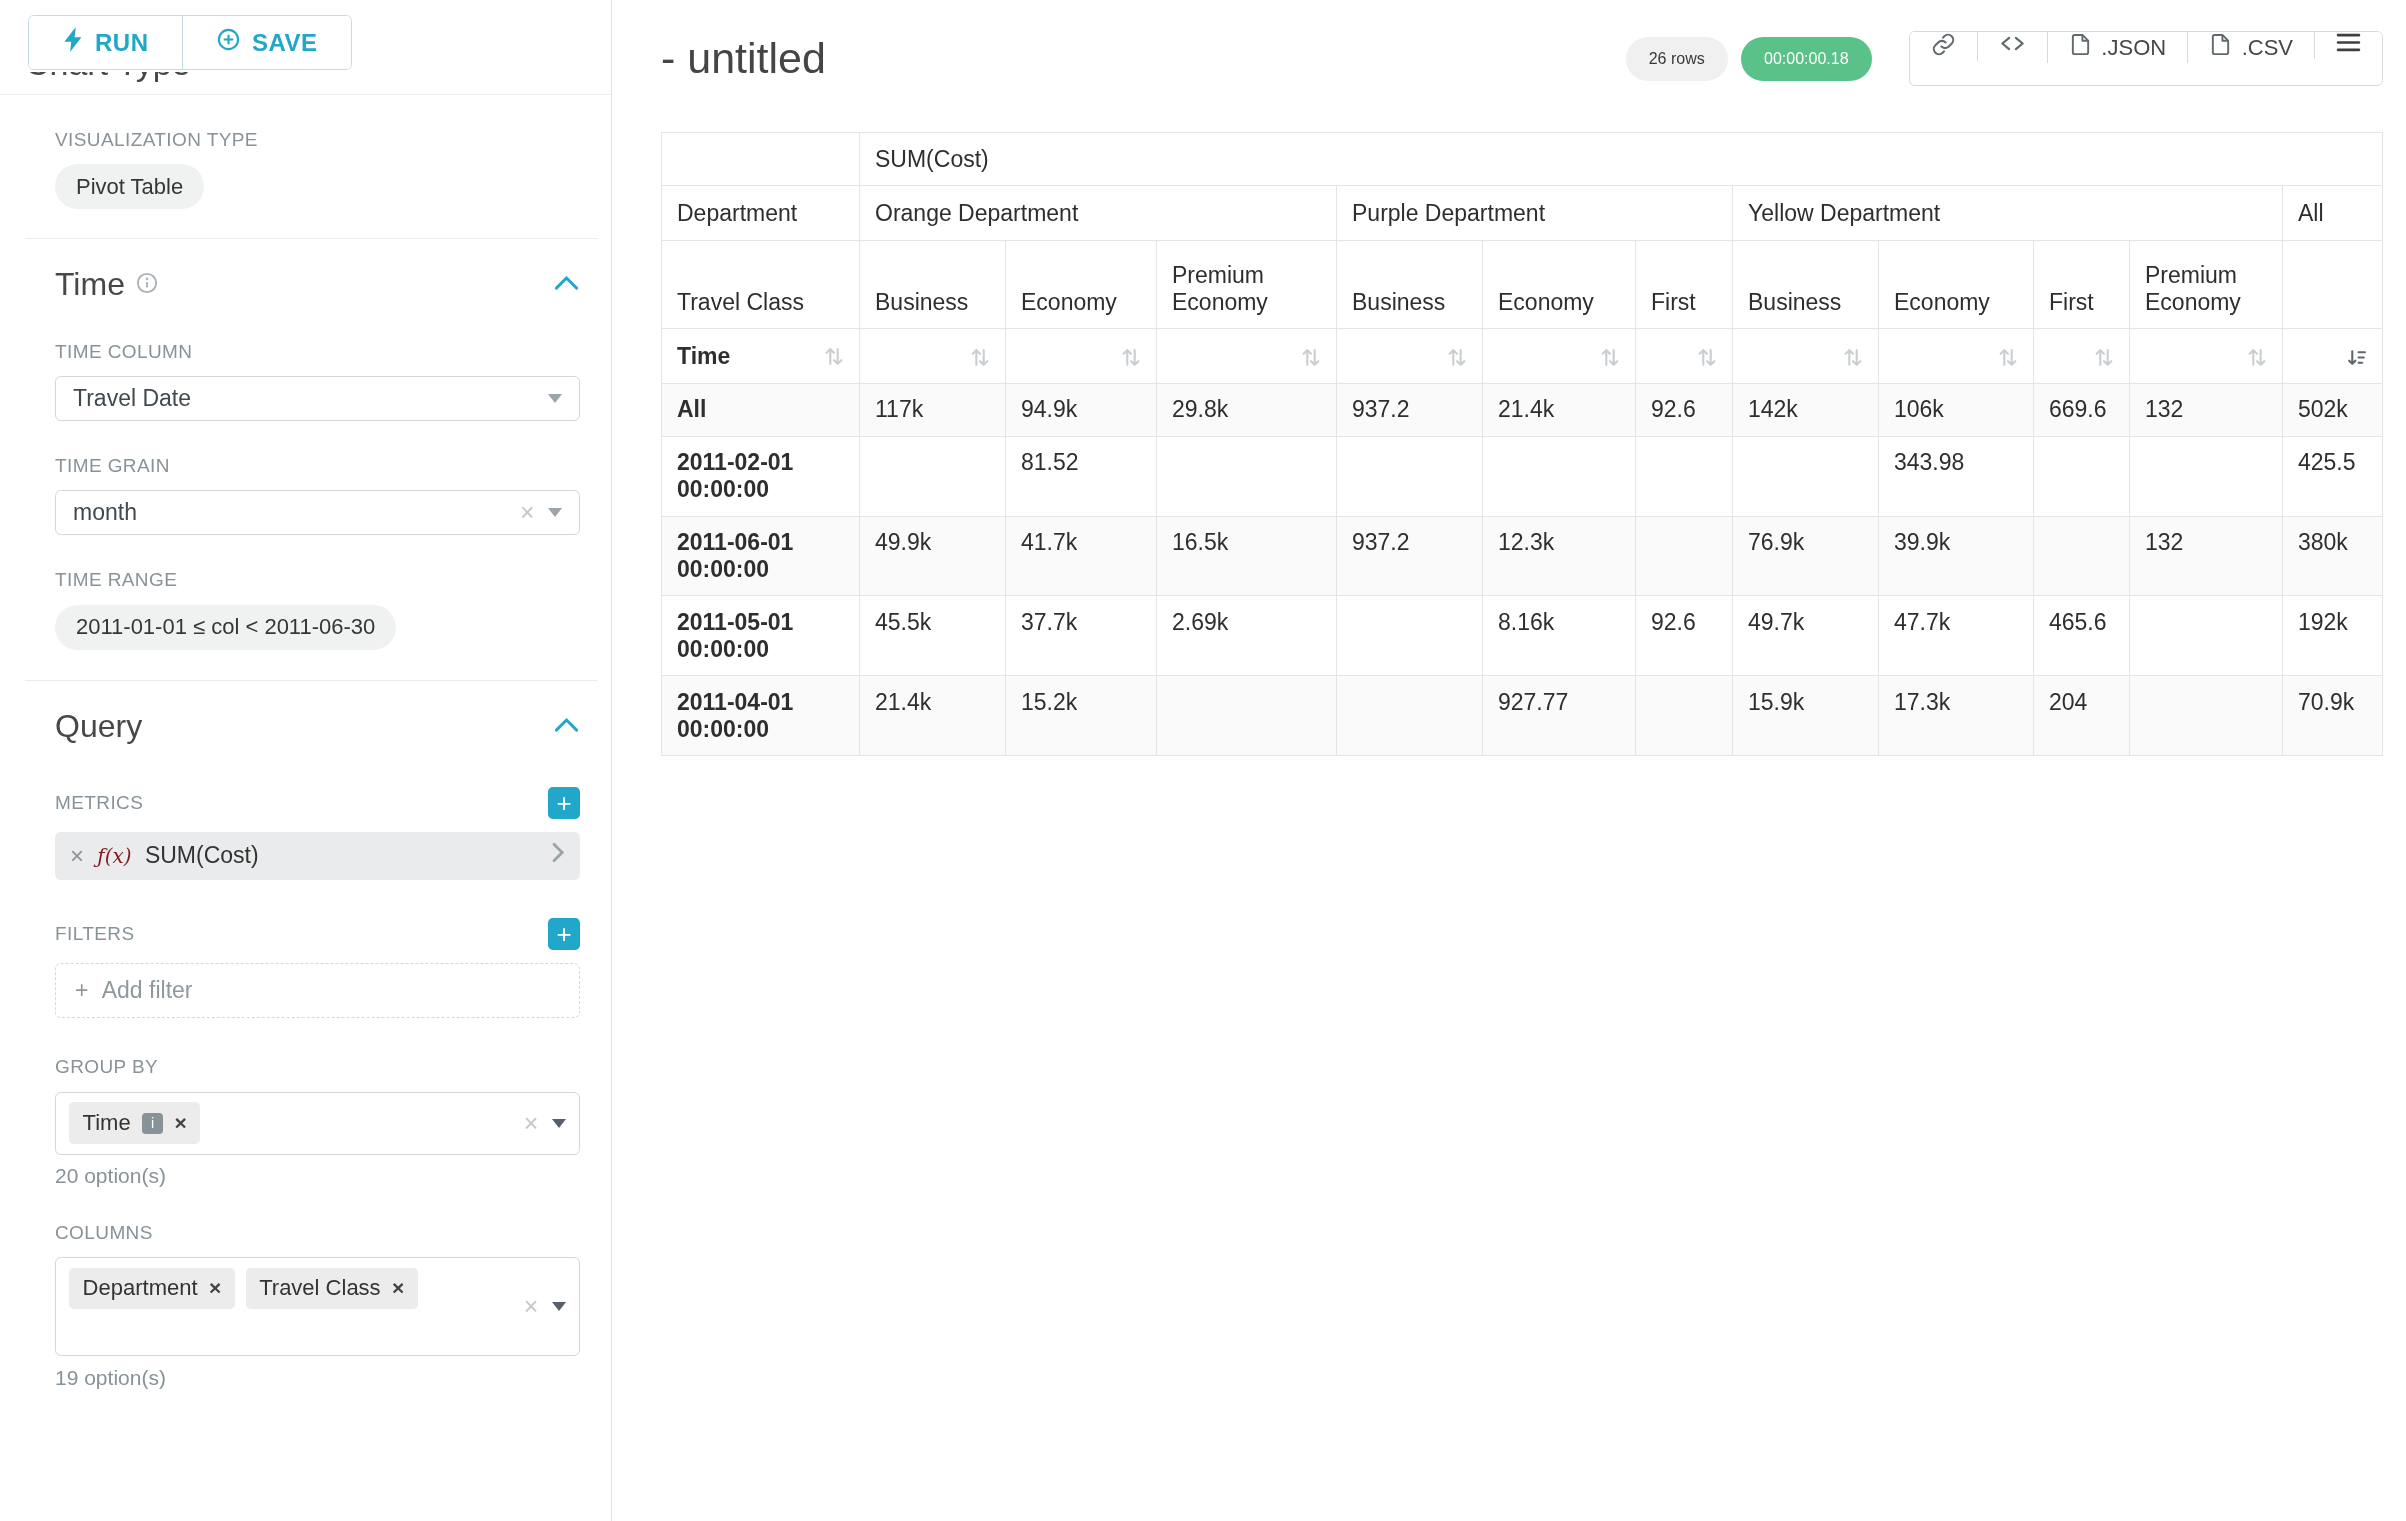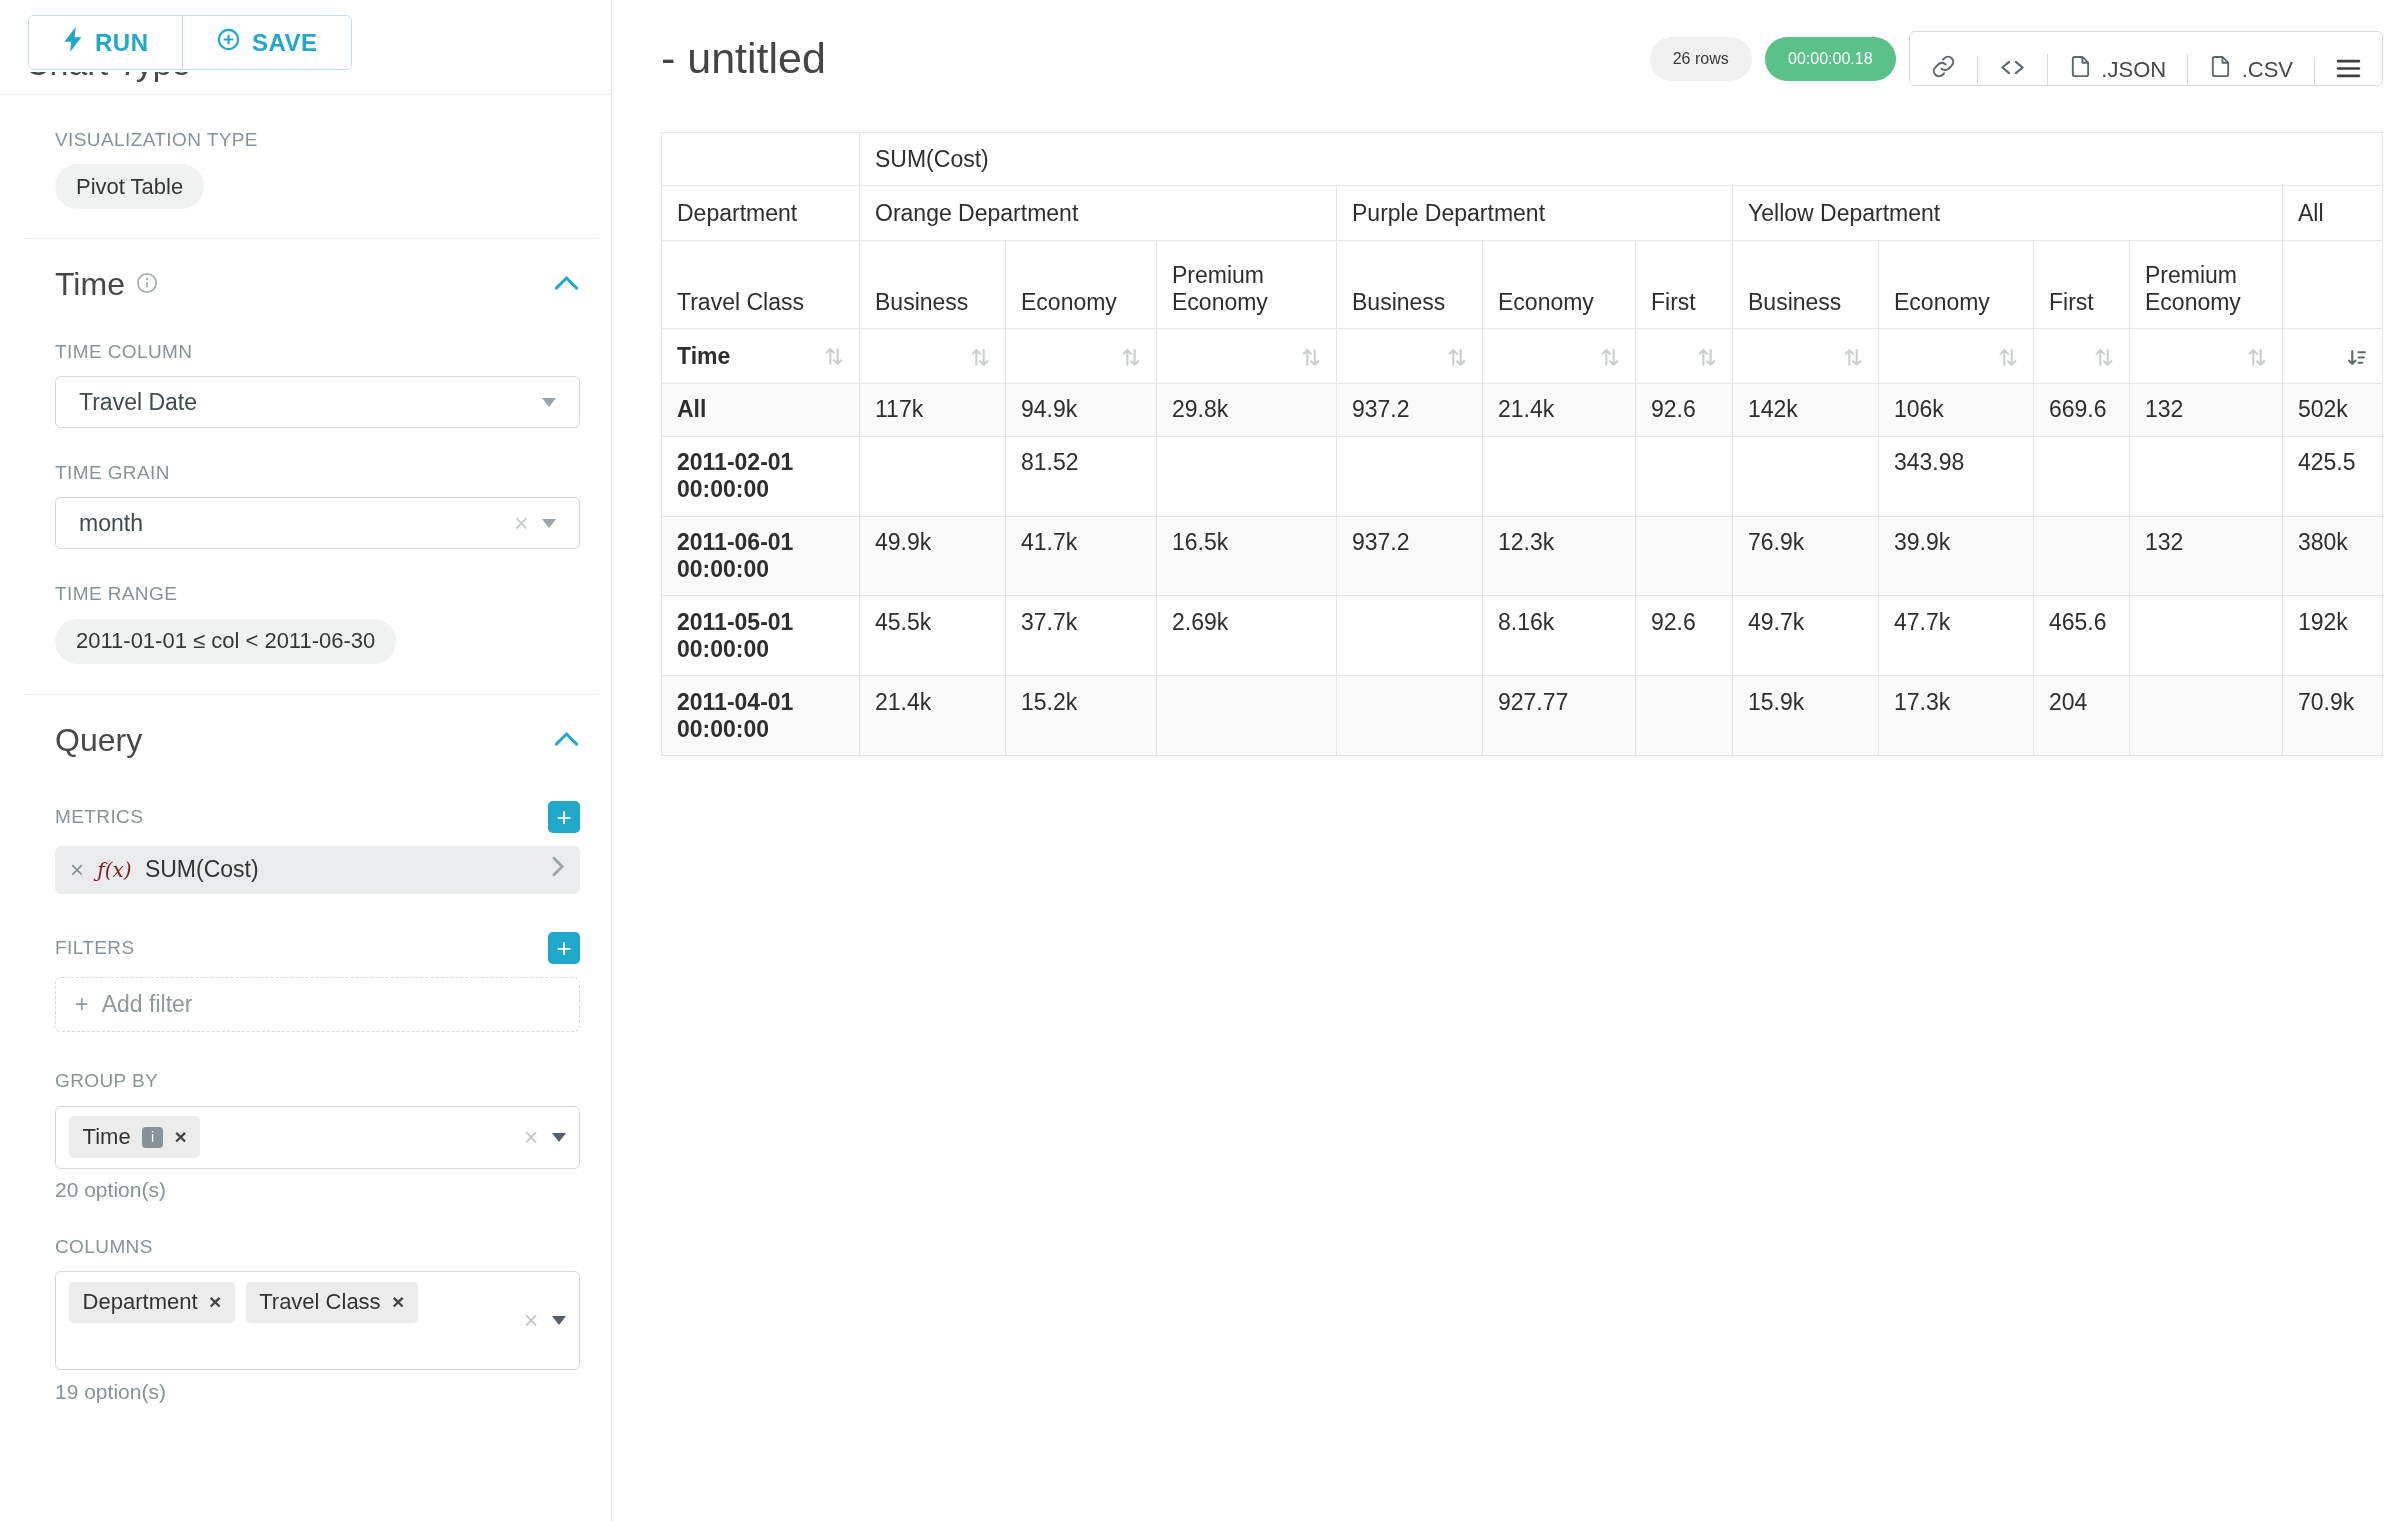--- a/index.html
+++ b/index.html
@@ -21,22 +21,22 @@
   .sidebar-body { padding:0 31px 0 55px; }
   .field-label { font-size:19px; color:#879399; letter-spacing:0.4px; font-weight:400; }
   .pill { display:inline-flex; align-items:center; background:#f0f2f2; border-radius:28.5px; padding:9.5px 21px;
           font-size:22px; color:#363636; }
   .divider { border:none; border-top:1px solid #ececec; margin-left:-30px; width:calc(100% + 48px); }
 
   .section-title-row { display:flex; align-items:center; gap:11.4px; }
   .section-title { font-size:32px; font-weight:400; color:#484848; }
   .spacer { flex:1; }
 
-  .select { display:flex; align-items:center; height:52px; border:1px solid #d2d7da; border-radius:5.7px;
-            padding:0 23px; font-size:23px; color:#3f4a4f; background:#fff; cursor:pointer; }
+  .select { display:flex; align-items:center; height:45px; border:1px solid #d2d7da; border-radius:5.7px;
+            padding:0 17px; font-size:23px; color:#3f4a4f; background:#fff; cursor:pointer; }
   .select .spacer { flex:1; }
   .caret { width:0; height:0; border-left:7.6px solid transparent; border-right:7.6px solid transparent;
            border-top:9.5px solid #9aa4a9; margin-left:13.3px; }
   .caret.dark { border-top-color:#57606a; }
   .clear-x { color:#c3c9cc; font-size:25px; line-height:1; margin-left:9.5px; }
 
   .label-row { display:flex; align-items:center; }
   .plus-btn { width:32px; height:32px; border-radius:4.8px; background:#20a7c9; color:#fff; border:none;
               font-size:26px; line-height:1; display:flex; align-items:center; justify-content:center; cursor:pointer; }
 
@@ -60,22 +60,22 @@
   .hint { font-size:21px; color:#879399; }
 
   
   .main { flex:1; padding:25px 26px 0 49px; }
   .main-header { display:flex; align-items:center; justify-content:space-between; min-height:67px; }
   .chart-title { font-size:43px; font-weight:400; color:#454545; }
   .header-right { display:flex; align-items:center; gap:13.3px; }
   .badge { display:flex; align-items:center; height:44px; border-radius:22px; padding:0 23px; font-size:16px; }
   .badge.gray { background:#f0f0f0; color:#383838; }
   .badge.green { background:#5ac189; color:#fff; }
-  .seg-group { display:flex; align-items:flex-end; height:55px; border:1px solid #d9d9d9; border-radius:5.7px;
-               overflow:hidden; background:#fff; }
+  .seg-group { display:flex; align-items:flex-start; height:55px; border:1px solid #d9d9d9; border-radius:5.7px;
+               overflow:hidden; background:#fff;margin-left:24px; }
   .seg { display:flex; align-items:center; gap:9.5px; padding:0 21px; background:#fff; border:none;
          border-left:1px solid #d9d9d9; font-size:22px; color:#484848; cursor:pointer;
          font-family:"Liberation Sans", sans-serif; }
   .seg:first-child { border-left:none; }
 
   
   .table-wrap { margin-top:40px; }
   table { border-collapse:collapse; table-layout:fixed; width:1721px; font-size:23px; color:#2e2e2e; }
   th, td { border:1px solid #e5e5e5; padding:12.4px 15px; text-align:left; font-weight:400; overflow:hidden; }
   thead .r-metric th { height:53px; }

